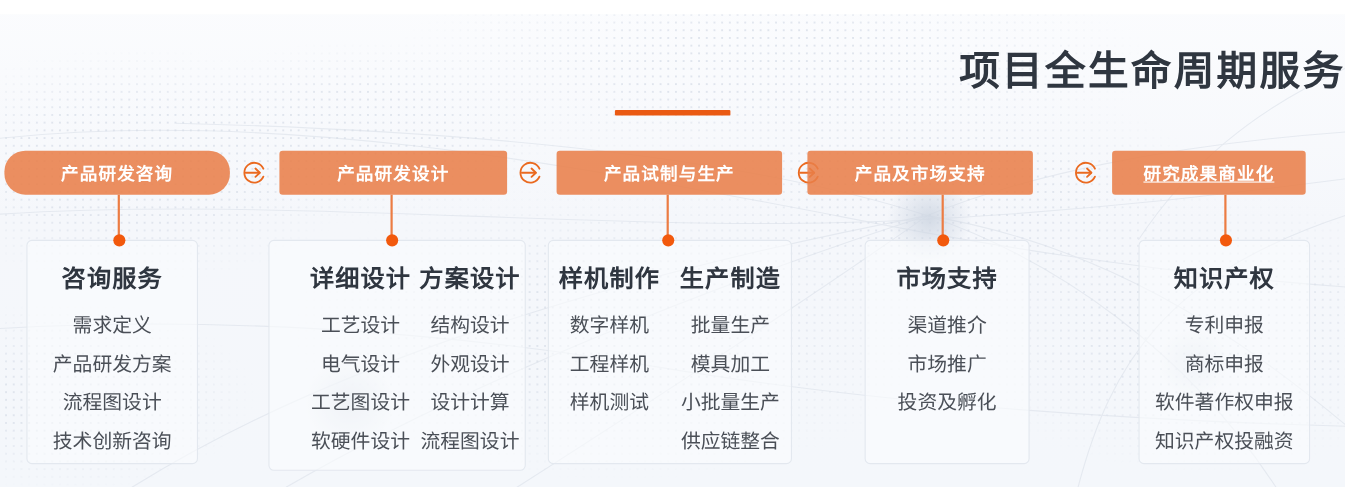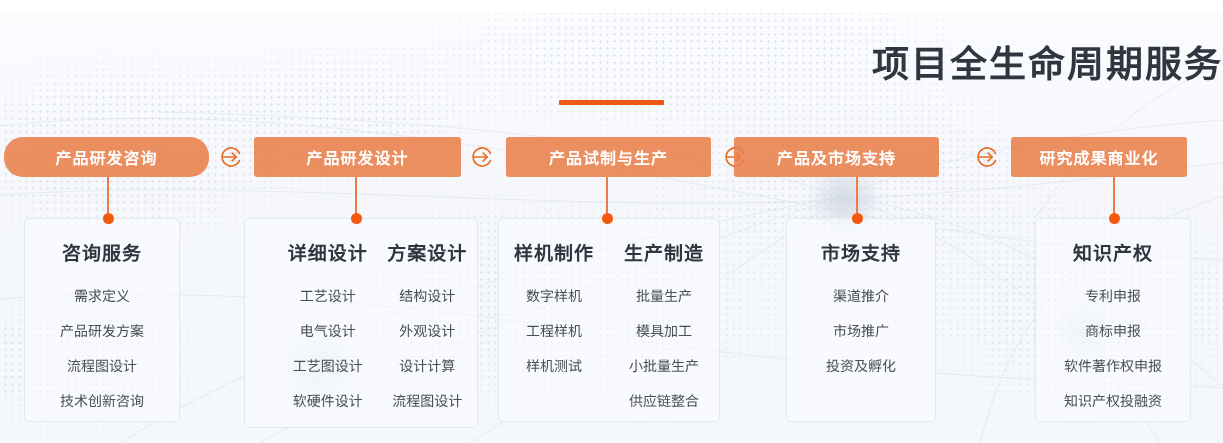--- a/index.html
+++ b/index.html
@@ -154,30 +154,30 @@
     justify-content: center;
     padding-top: 22px;
   }
   .col {
     display: flex;
     flex-direction: column;
     align-items: center;
     flex: 1 1 0;
   }
   .col-head {
-    font-size: 19px;
+    font-size: 22px;
     font-weight: 700;
     color: #2f3640;
     letter-spacing: 1px;
     line-height: 26px;
     margin-bottom: 20px;
     white-space: nowrap;
   }
   .col-item {
-    font-size: 14px;
+    font-size: 18px;
     color: #4a4f57;
     line-height: 18px;
     margin-bottom: 17px;
     white-space: nowrap;
   }
   .col-item:last-child { margin-bottom: 0; }
 </style>
 </head>
 <body>
 
@@ -232,21 +232,21 @@
           <path d="M20.4 8.4 A 9 9 0 1 0 20.4 15.6"></path>
           <line x1="4.5" y1="12" x2="17" y2="12"></line>
           <polyline points="13.2,8.2 17.2,12 13.2,15.8"></polyline>
         </svg></div>
       <div class="banner" style="left: 734px; width: 205px;">产品及市场支持</div>
       <div class="arrow-icon" style="left: 975px;"><svg viewBox="0 0 24 24" width="24" height="24" fill="none" stroke="#ea6a20" stroke-width="1.7" stroke-linecap="round" stroke-linejoin="round">
           <path d="M20.4 8.4 A 9 9 0 1 0 20.4 15.6"></path>
           <line x1="4.5" y1="12" x2="17" y2="12"></line>
           <polyline points="13.2,8.2 17.2,12 13.2,15.8"></polyline>
         </svg></div>
-      <div class="banner" style="left: 1011px; width: 176px;">研究成果商业化</div>
+      <div class="banner" style="left: 1011px; width: 176px; text-decoration: underline;">研究成果商业化</div>
     </div>
 
   <div id="cards-layer">
       <div class="connector" style="left: 107px; top: 177px; height: 41px;"></div>
       <div class="connector-dot" style="left: 102.5px; top: 212.5px;"></div>
       <div class="card" style="left: 24px; top: 218px; width: 156px; height: 204px;">
         <div class="col">
           <div class="col-head">咨询服务</div>
           <div class="col-item">需求定义</div>
           <div class="col-item">产品研发方案</div>

